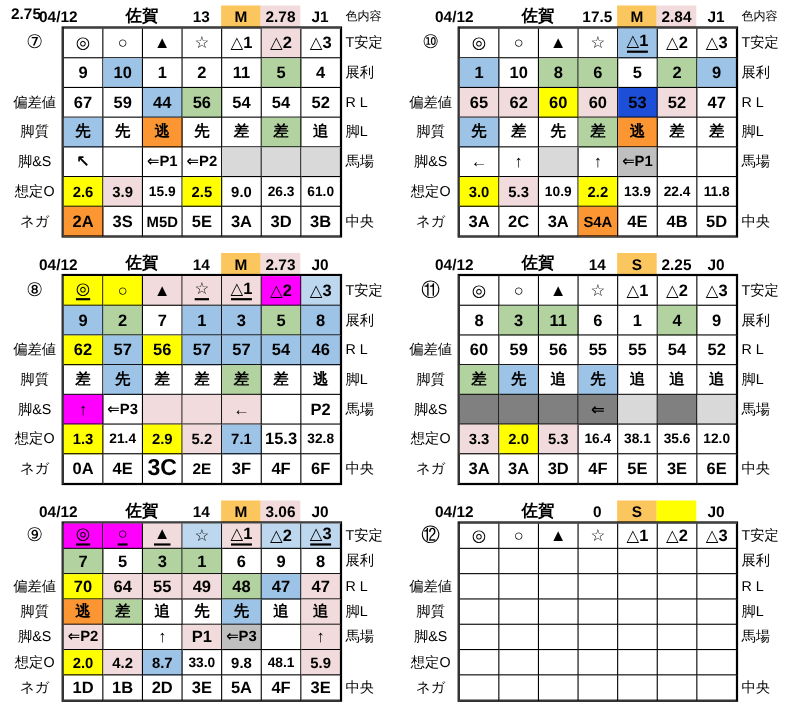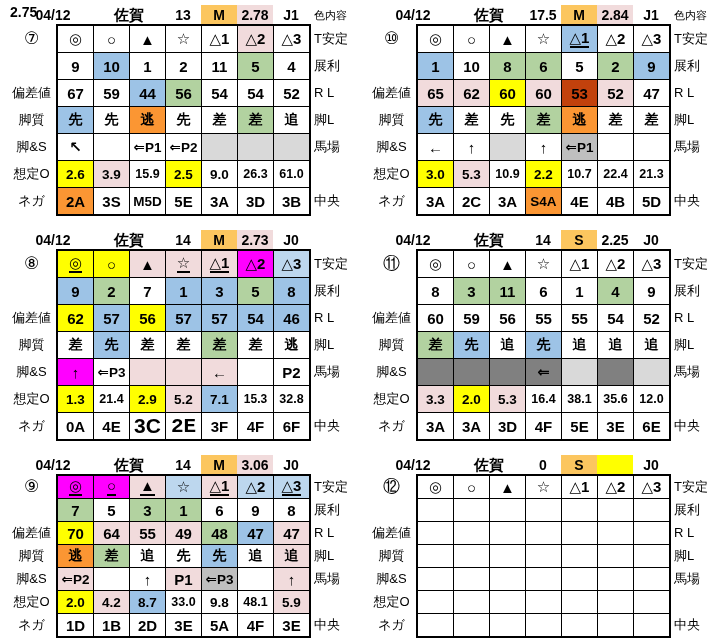--- a/index.html
+++ b/index.html
@@ -259,21 +259,21 @@
           </div>
           <div class="cell" style="height: 27px; background: rgb(241, 219, 220);">
             <span style="font-size: 15px;">62</span>
           </div>
           <div class="cell" style="height: 27px; background: rgb(255, 255, 0);">
             <span style="font-size: 15px;">60</span>
           </div>
           <div class="cell" style="height: 27px; background: rgb(241, 219, 220);">
             <span style="font-size: 15px;">60</span>
           </div>
-          <div class="cell" style="height: 27px; background: #c2410c;">
+          <div class="cell" style="height: 27px; background: #1d4ed8;">
             <span style="font-size: 15px;">53</span>
           </div>
           <div class="cell" style="height: 27px; background: rgb(241, 219, 220);">
             <span style="font-size: 15px;">52</span>
           </div>
           <div class="cell" style="height: 27px;">
             <span style="font-size: 15px;">47</span>
           </div>
           <div class="cell" style="height: 27px; background: rgb(157, 195, 230);">
             <span style="font-size: 14px;">先</span>
@@ -323,27 +323,27 @@
           <div class="cell" style="height: 27px; background: rgb(241, 219, 220);">
             <span style="font-size: 13.5px;">5.3</span>
           </div>
           <div class="cell" style="height: 27px;">
             <span style="font-size: 12.5px;">10.9</span>
           </div>
           <div class="cell" style="height: 27px; background: rgb(255, 255, 0);">
             <span style="font-size: 13.5px;">2.2</span>
           </div>
           <div class="cell" style="height: 27px;">
-            <span style="font-size: 12.5px;">10.7</span>
+            <span style="font-size: 12.5px;">13.9</span>
           </div>
           <div class="cell" style="height: 27px;">
             <span style="font-size: 12.5px;">22.4</span>
           </div>
           <div class="cell" style="height: 27px;">
-            <span style="font-size: 12.5px;">21.3</span>
+            <span style="font-size: 12.5px;">11.8</span>
           </div>
           <div class="cell" style="height: 27px;">
             <span style="font-size: 15px;">3A</span>
           </div>
           <div class="cell" style="height: 27px;">
             <span style="font-size: 15px;">2C</span>
           </div>
           <div class="cell" style="height: 27px;">
             <span style="font-size: 15px;">3A</span>
           </div>
@@ -495,36 +495,36 @@
           <div class="cell" style="height: 27px; background: rgb(255, 255, 0);">
             <span style="font-size: 13.5px;">2.9</span>
           </div>
           <div class="cell" style="height: 27px; background: rgb(241, 219, 220);">
             <span style="font-size: 13.5px;">5.2</span>
           </div>
           <div class="cell" style="height: 27px; background: rgb(157, 195, 230);">
             <span style="font-size: 13.5px;">7.1</span>
           </div>
           <div class="cell" style="height: 27px;">
-            <span style="font-size: 12px;">15.3</span>
+            <span style="font-size: 15px;">15.3</span>
           </div>
           <div class="cell" style="height: 27px;">
             <span style="font-size: 12.5px;">32.8</span>
           </div>
           <div class="cell" style="height: 27px;">
             <span style="font-size: 15px;">0A</span>
           </div>
           <div class="cell" style="height: 27px;">
             <span style="font-size: 15px;">4E</span>
           </div>
           <div class="cell" style="height: 27px;">
             <span style="font-size: 21px;">3C</span>
           </div>
           <div class="cell" style="height: 27px;">
-            <span style="font-size: 21px; font-family: Liberation Mono, monospace;">2E</span>
+            <span style="font-size: 14px;">2E</span>
           </div>
           <div class="cell" style="height: 27px;">
             <span style="font-size: 15px;">3F</span>
           </div>
           <div class="cell" style="height: 27px;">
             <span style="font-size: 15px;">4F</span>
           </div>
           <div class="cell" style="height: 27px;">
             <span style="font-size: 15px;">6F</span>
           </div>

